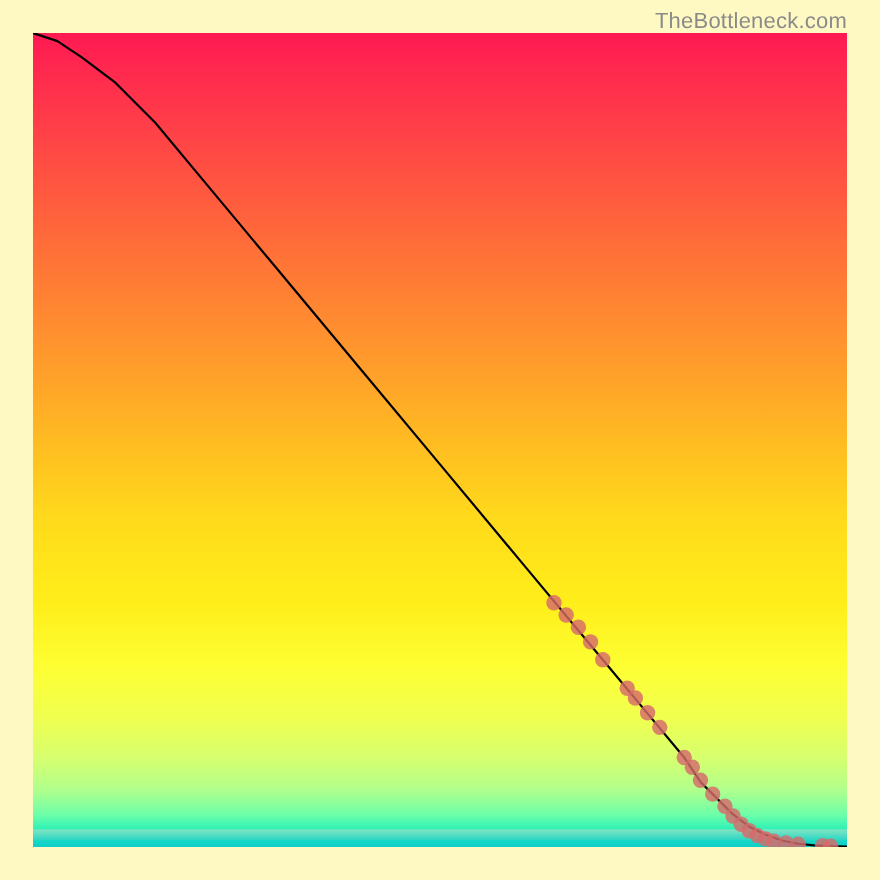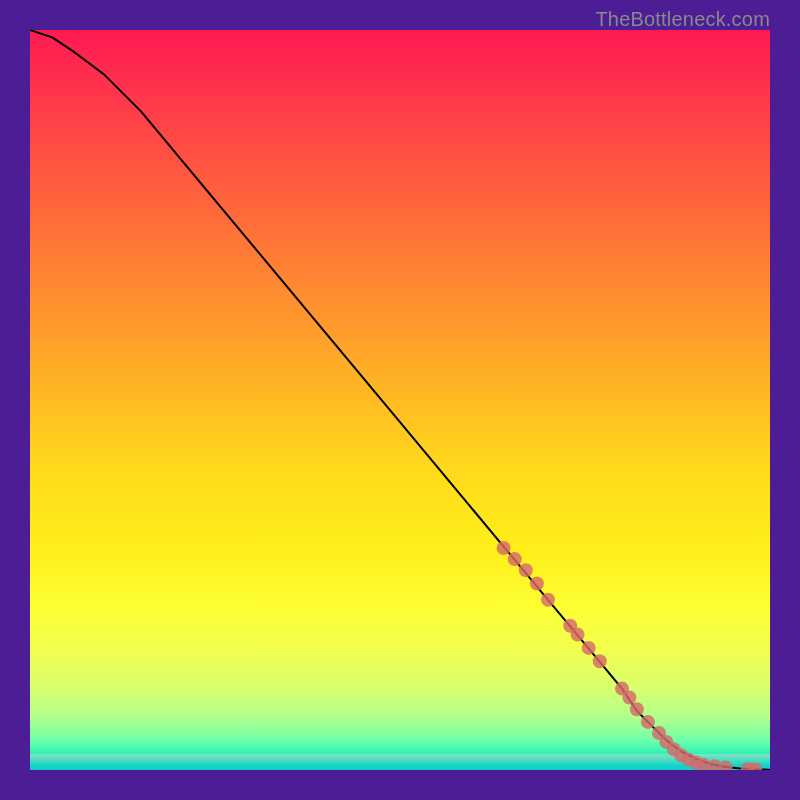--- a/index.html
+++ b/index.html
@@ -8,21 +8,21 @@
     width: 800px;
     height: 800px;
     background: #000;
     font-family: Arial, Helvetica, sans-serif;
     overflow: hidden;
   }
   .frame {
     position: relative;
     width: 800px;
     height: 800px;
-    background: #4c1d95;
+    background: #fef9c3;
   }
   .plot {
     position: absolute;
     left: 30px;
     top: 30px;
     width: 740px;
     height: 740px;
     
     background: linear-gradient(to bottom,
       #ff1a52 0%,

